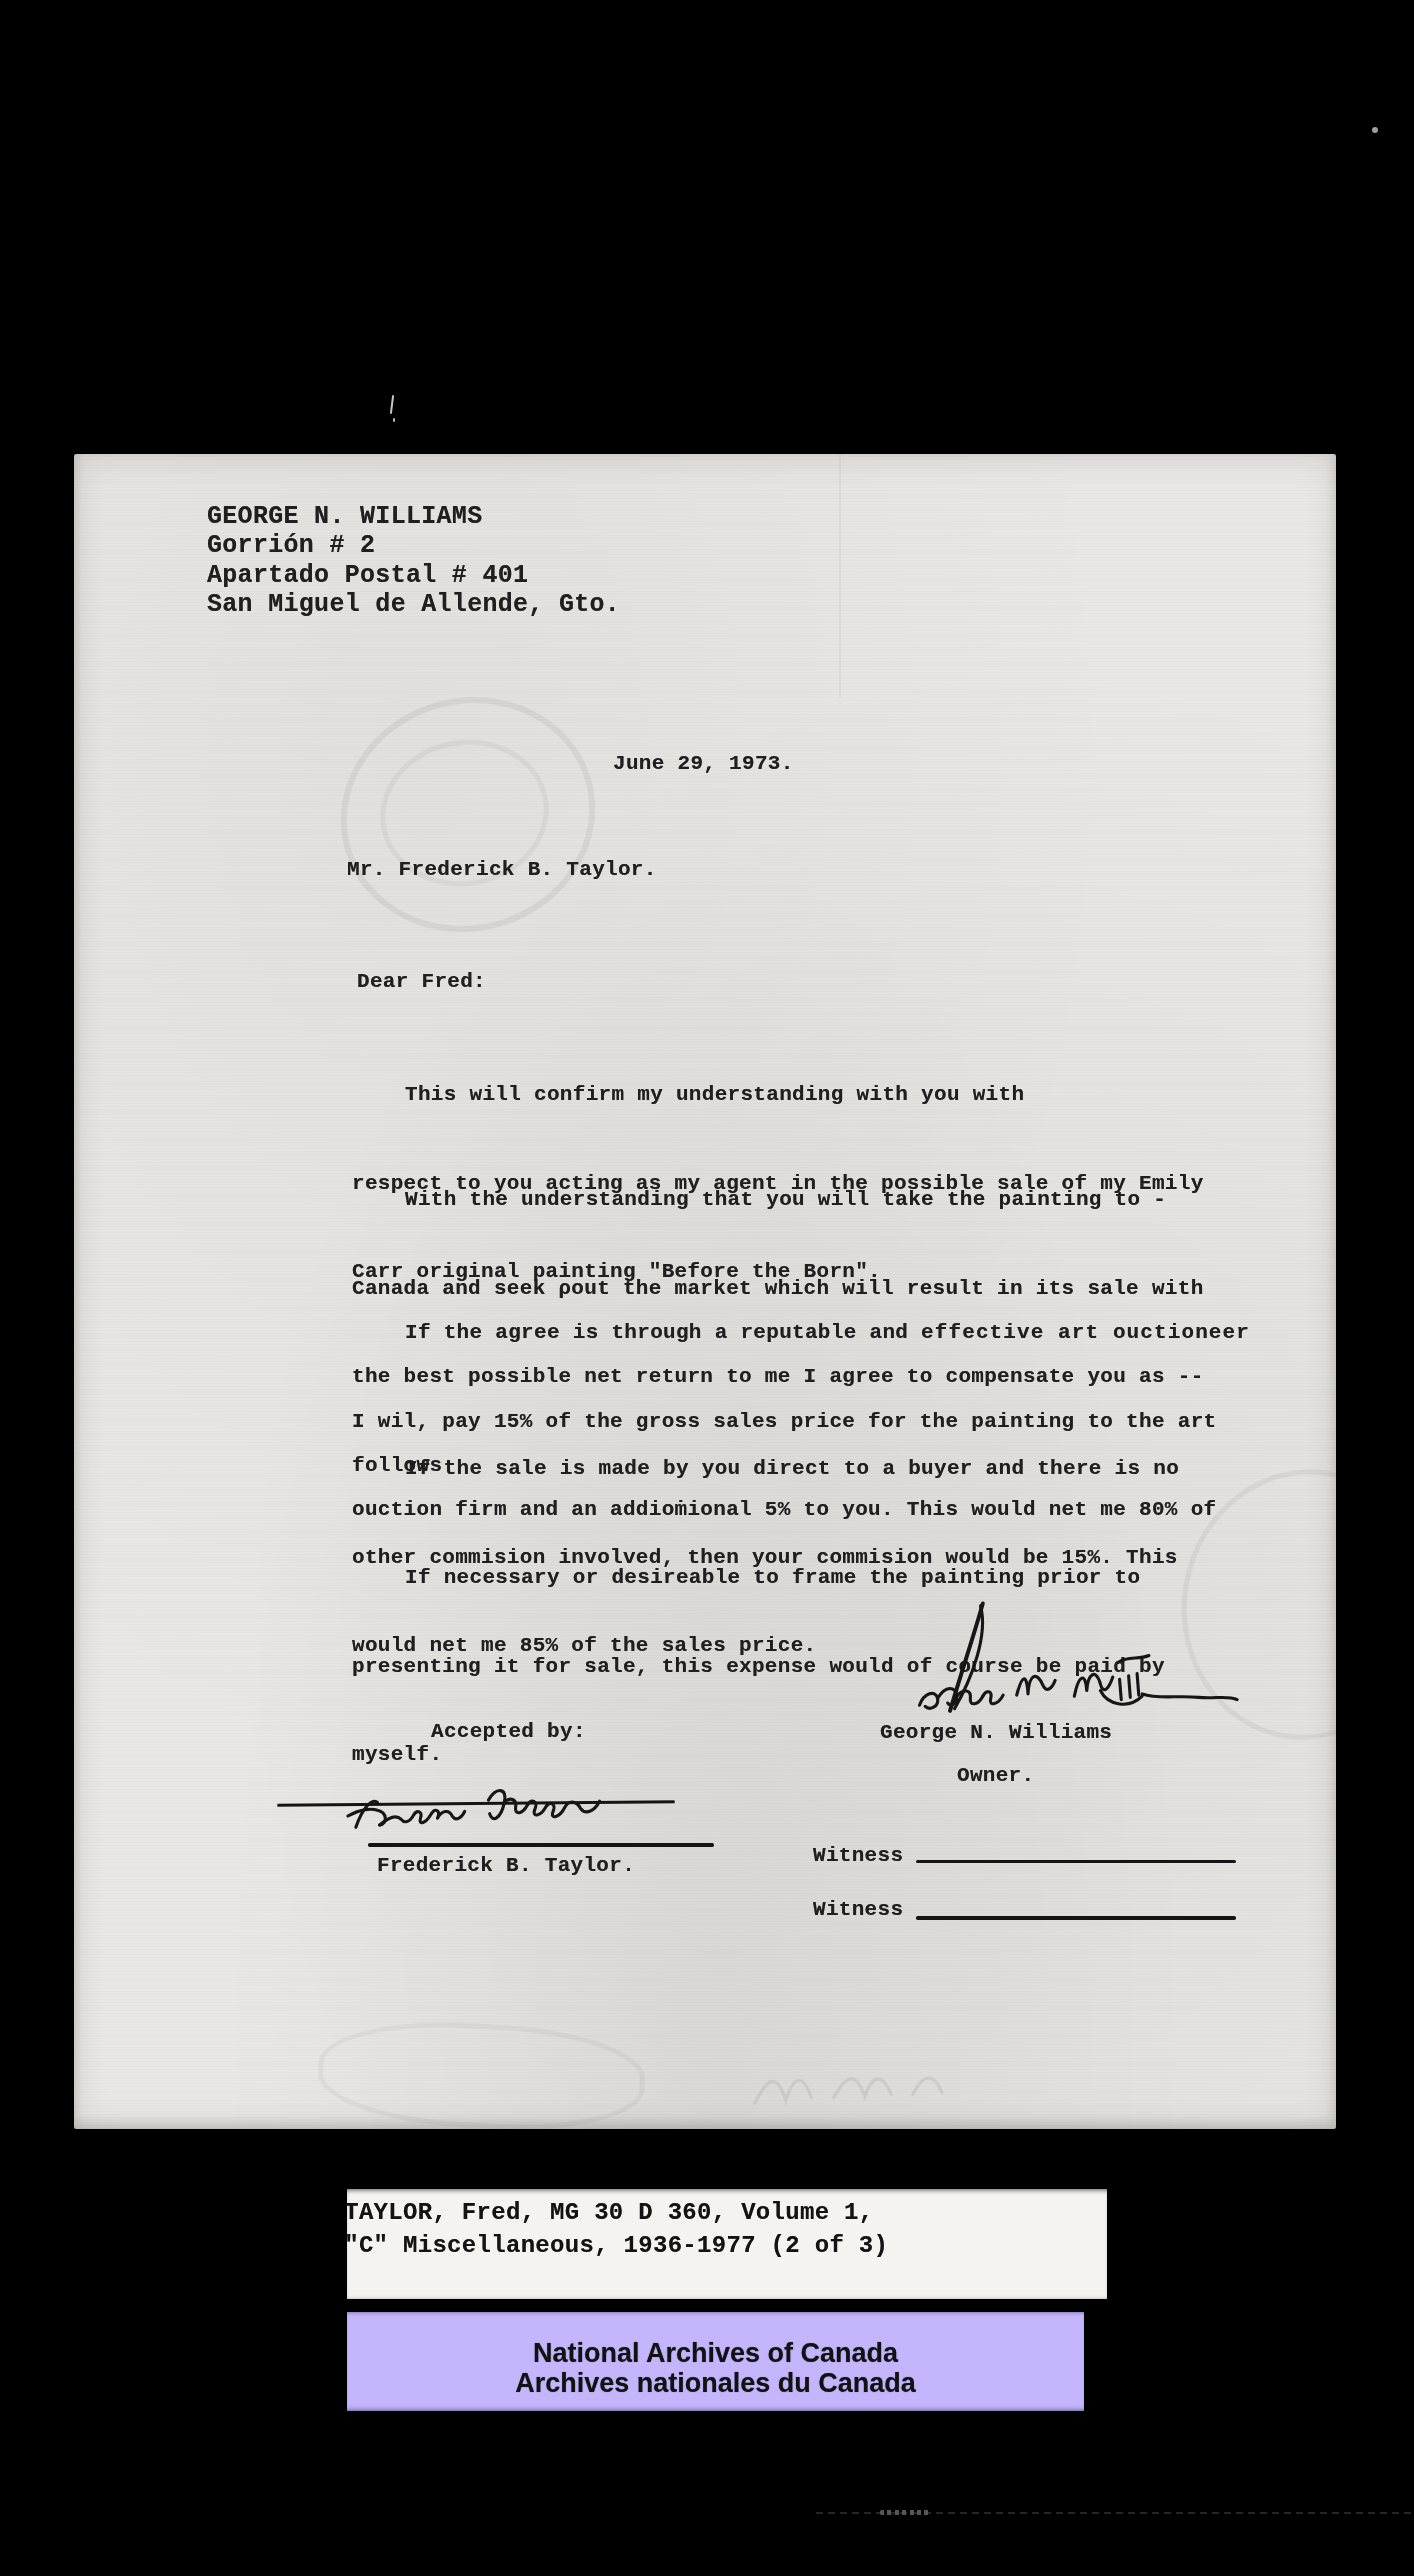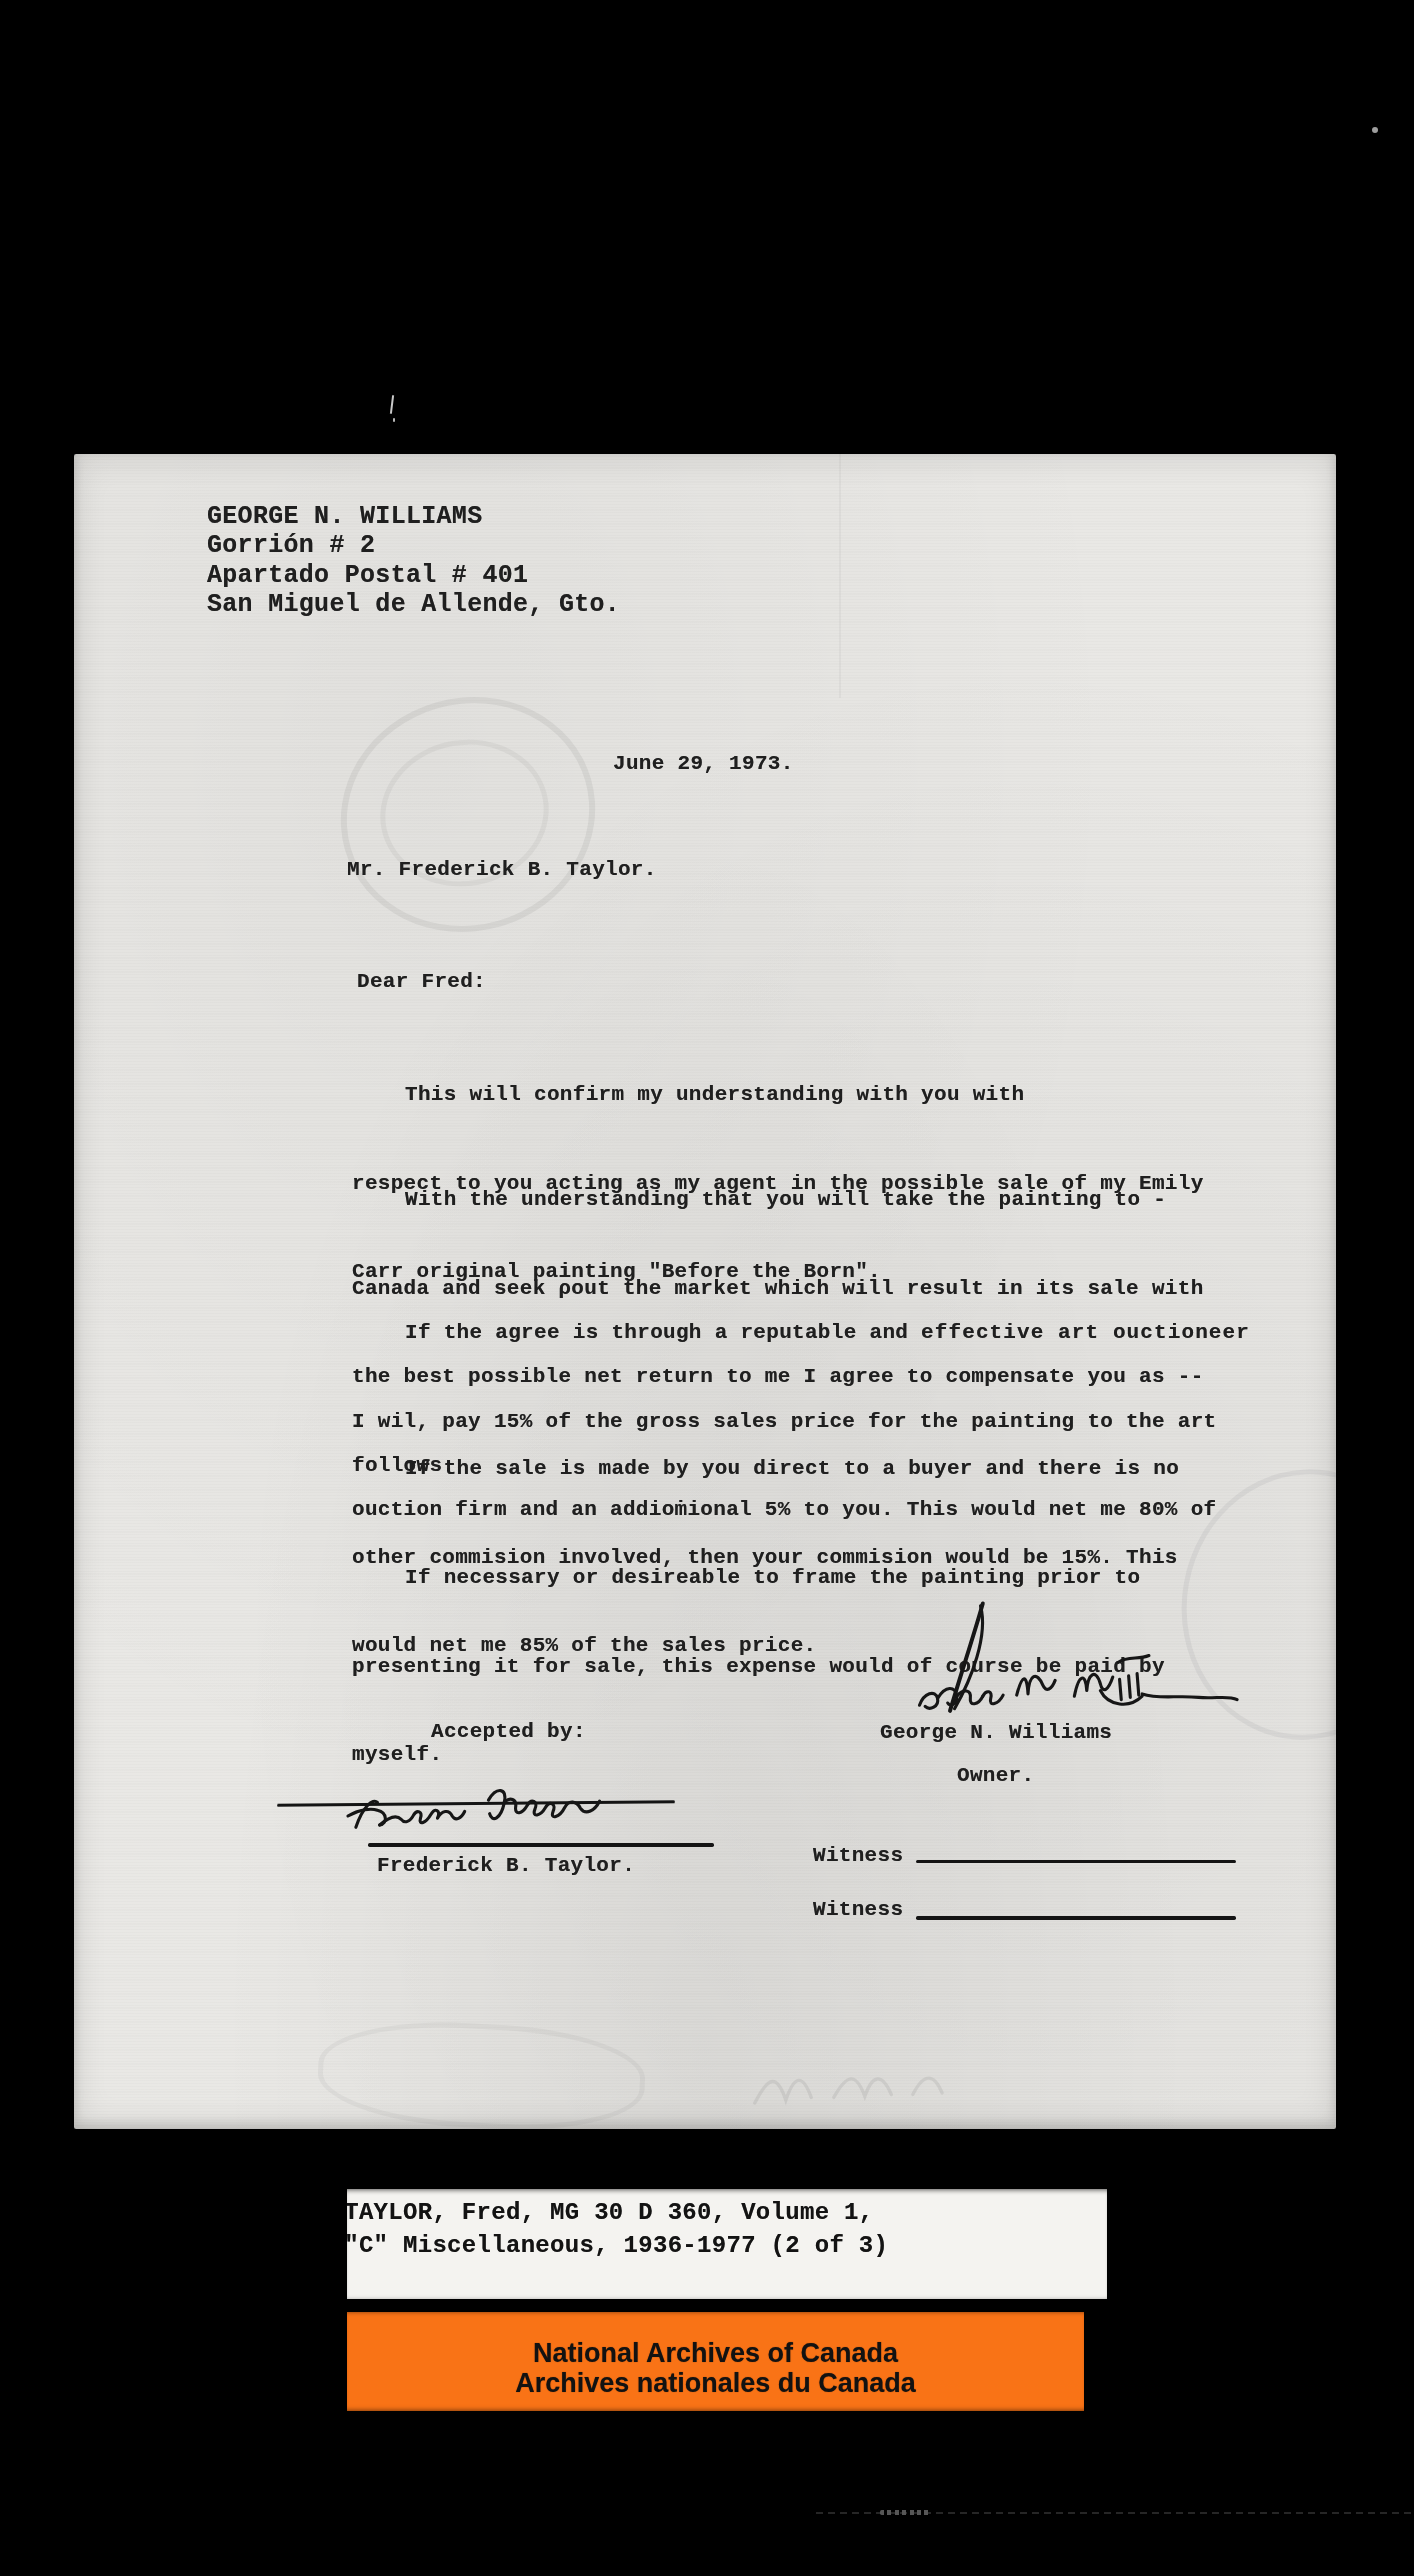--- a/index.html
+++ b/index.html
@@ -58,21 +58,21 @@
     overflow:hidden;
   }
   .caption-line{
     position:absolute;left:-2.8px;white-space:pre;
     font-family:"Liberation Mono", monospace;font-weight:700;
     font-size:24px;color:#131313;letter-spacing:0.3px;
     text-shadow:0 0 0.6px rgba(0,0,0,0.5);filter:blur(0.2px);
   }
   .institution-strip{
     position:absolute;left:347px;top:2312px;width:737px;height:99px;
-    background:#f97316;
+    background:#c4b5fd;
     box-shadow: inset 0 3.4px 4.5px -3.4px rgba(0,0,0,0.5), inset 0 -4.5px 5.7px -4px rgba(0,0,0,0.55);
     overflow:hidden;
   }
   .institution-line{
     position:absolute;width:100%;text-align:center;white-space:pre;
     font-family:"Liberation Sans", sans-serif;font-weight:700;
     font-size:27px;color:#121212;letter-spacing:0px;
     text-shadow:0 0 1.1px rgba(0,0,0,0.45);filter:blur(0.2px);
   }
   

